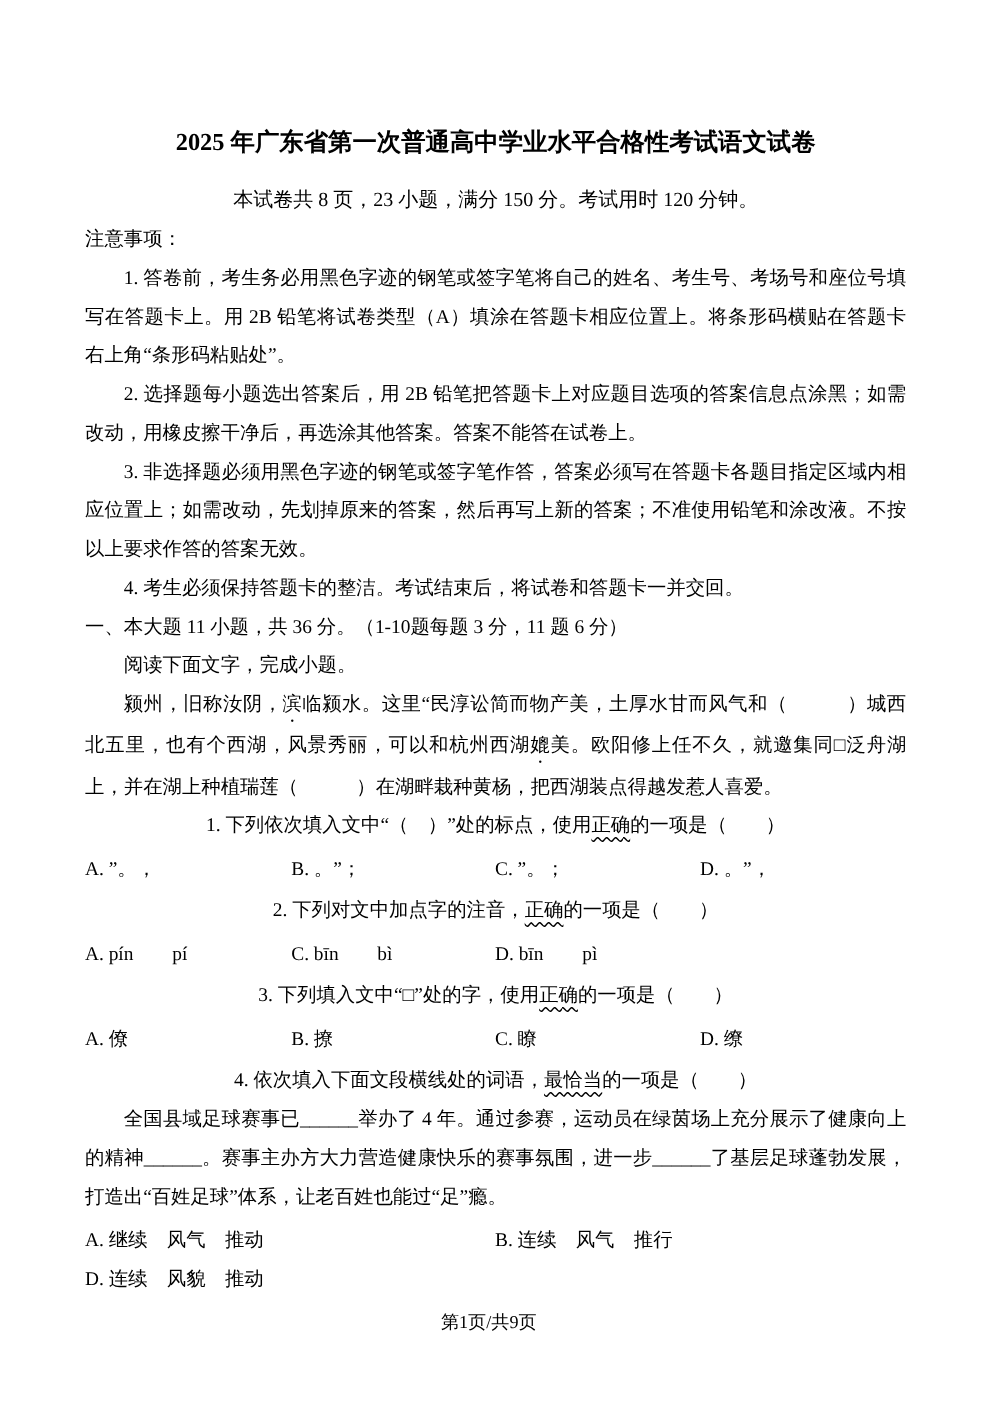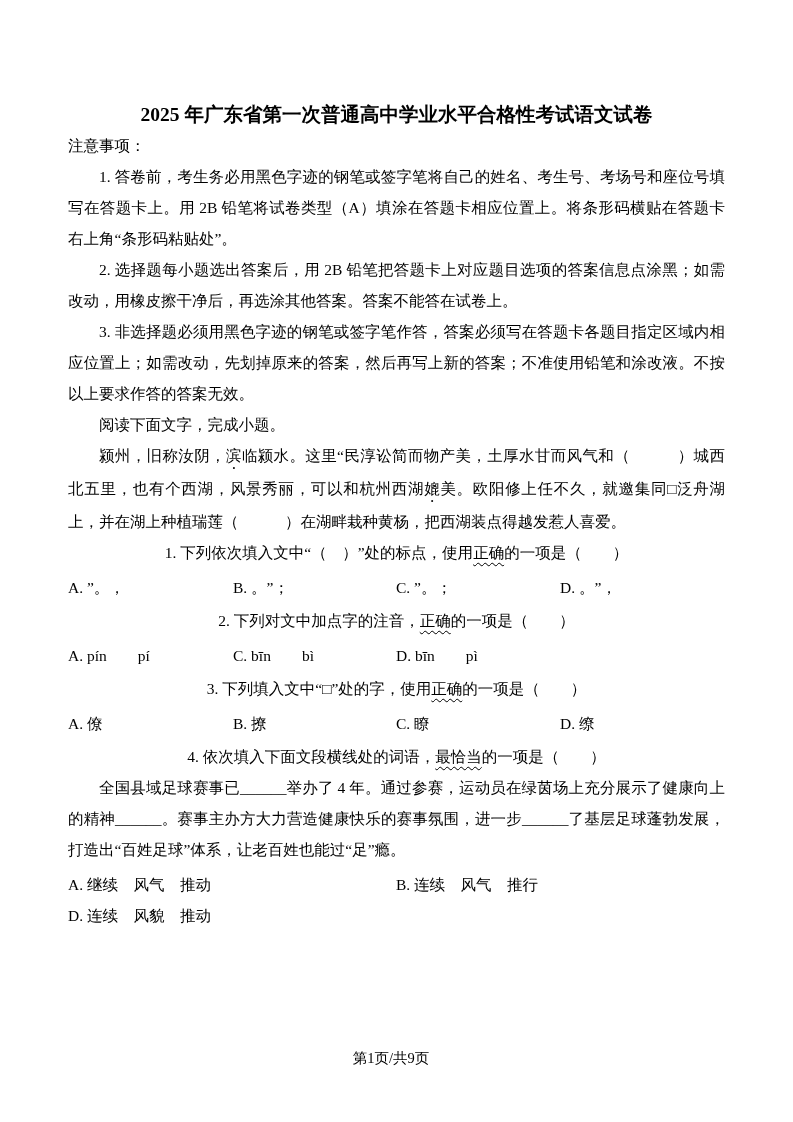--- a/index.html
+++ b/index.html
@@ -62,27 +62,30 @@
     line-height: 20px;
   }
 </style>
 </head>
 <body>
 
 <div class="page">
 
   <h1 class="title">2025 年广东省第一次普通高中学业水平合格性考试语文试卷</h1>
 
+  <div class="subtitle">本试卷共 8 页，23 小题，满分 150 分。考试用时 120 分钟。</div>
 
   <div>注意事项：</div>
 
   <p class="para">1. 答卷前，考生务必用黑色字迹的钢笔或签字笔将自己的姓名、考生号、考场号和座位号填写在答题卡上。用 2B 铅笔将试卷类型（A）填涂在答题卡相应位置上。将条形码横贴在答题卡右上角“条形码粘贴处”。</p>
   <p class="para">2. 选择题每小题选出答案后，用 2B 铅笔把答题卡上对应题目选项的答案信息点涂黑；如需改动，用橡皮擦干净后，再选涂其他答案。答案不能答在试卷上。</p>
   <p class="para">3. 非选择题必须用黑色字迹的钢笔或签字笔作答，答案必须写在答题卡各题目指定区域内相应位置上；如需改动，先划掉原来的答案，然后再写上新的答案；不准使用铅笔和涂改液。不按以上要求作答的答案无效。</p>
+  <p class="para">4. 考生必须保持答题卡的整洁。考试结束后，将试卷和答题卡一并交回。</p>
 
+  <div>一、本大题 11 小题，共 36 分。（1-10题每题 3 分，11 题 6 分）</div>
 
   <p class="para">阅读下面文字，完成小题。</p>
 
   <p class="para"><span>颍州，旧称汝阴，</span><span class="dotted">滨</span><span>临颍水。这里“民淳讼简而物产美，土厚水甘而风气和（　　　）城西北五里，也有个西湖，风景秀丽，可以和杭州西湖</span><span class="dotted">媲</span><span>美。欧阳修上任不久，就邀集同□泛舟湖上，并在湖上种植瑞莲（　　　）在湖畔栽种黄杨，把西湖装点得越发惹人喜爱。</span></p>
 
   <p class="stem"><span>1. 下列依次填入文中“（　）”处的标点，使用</span><span class="wavy">正确</span><span>的一项是（　　）</span></p>
   <div class="options cols4">
     <span class="option">A. ”。，</span>
     <span class="option">B. 。”；</span>
     <span class="option">C. ”。；</span>

